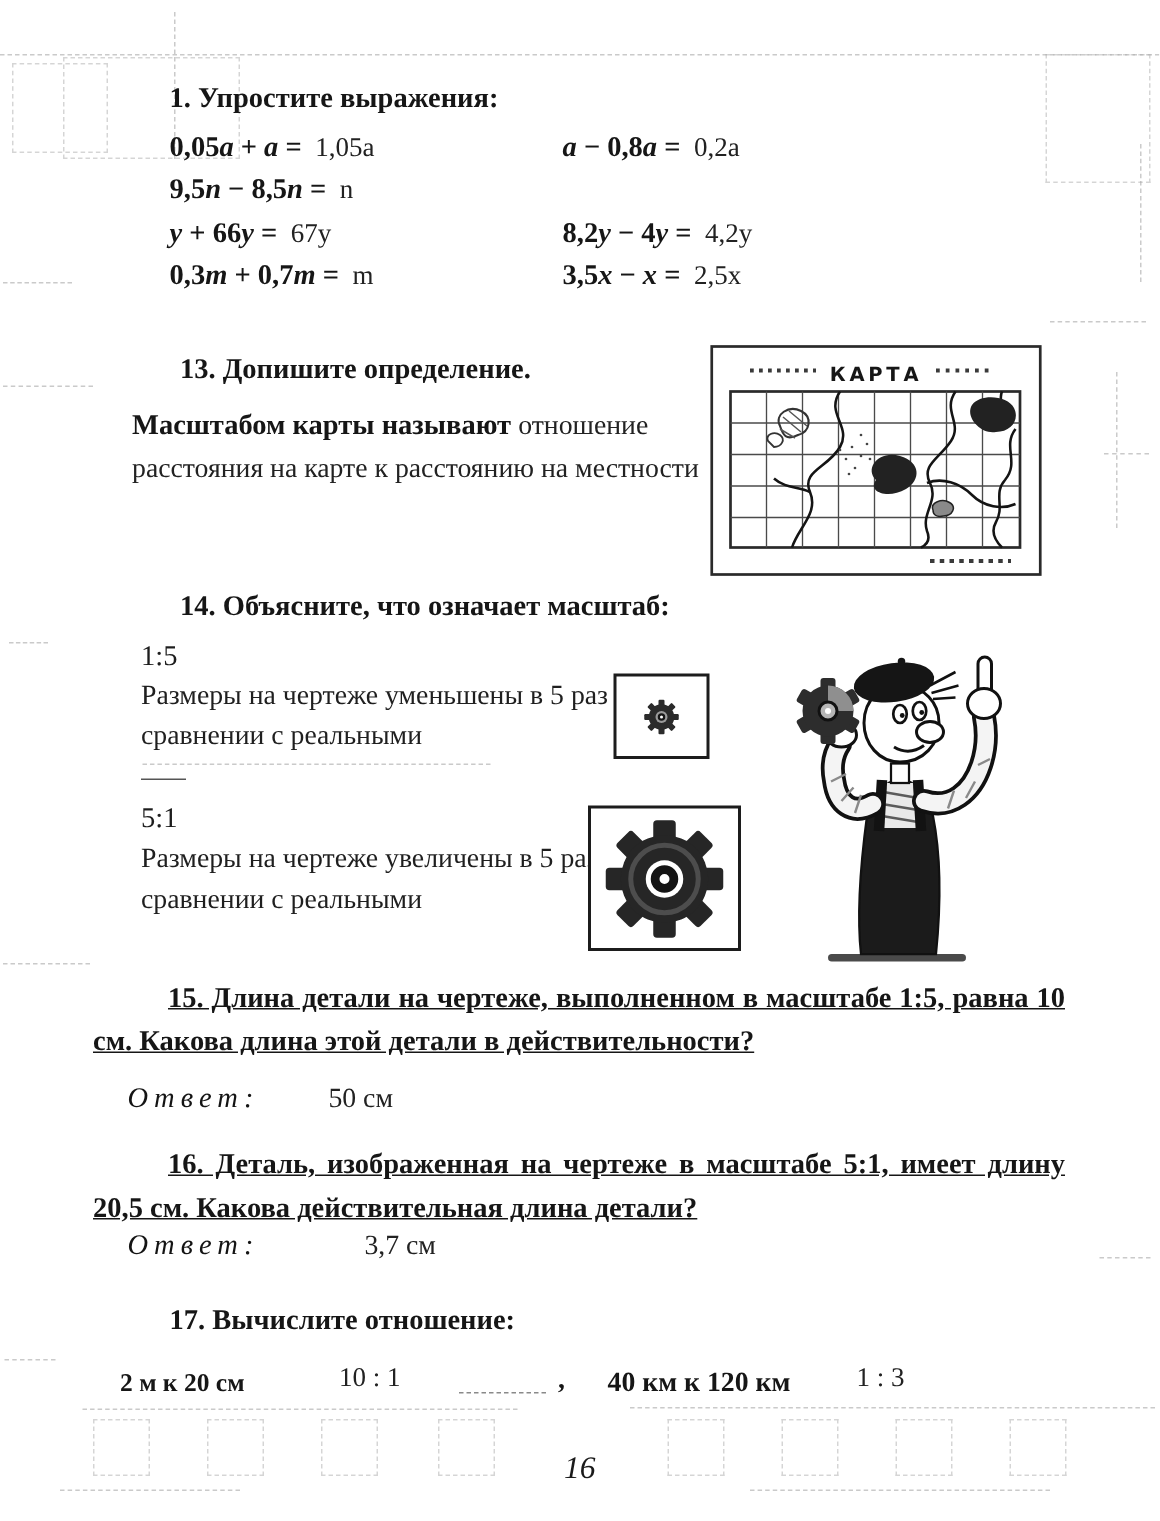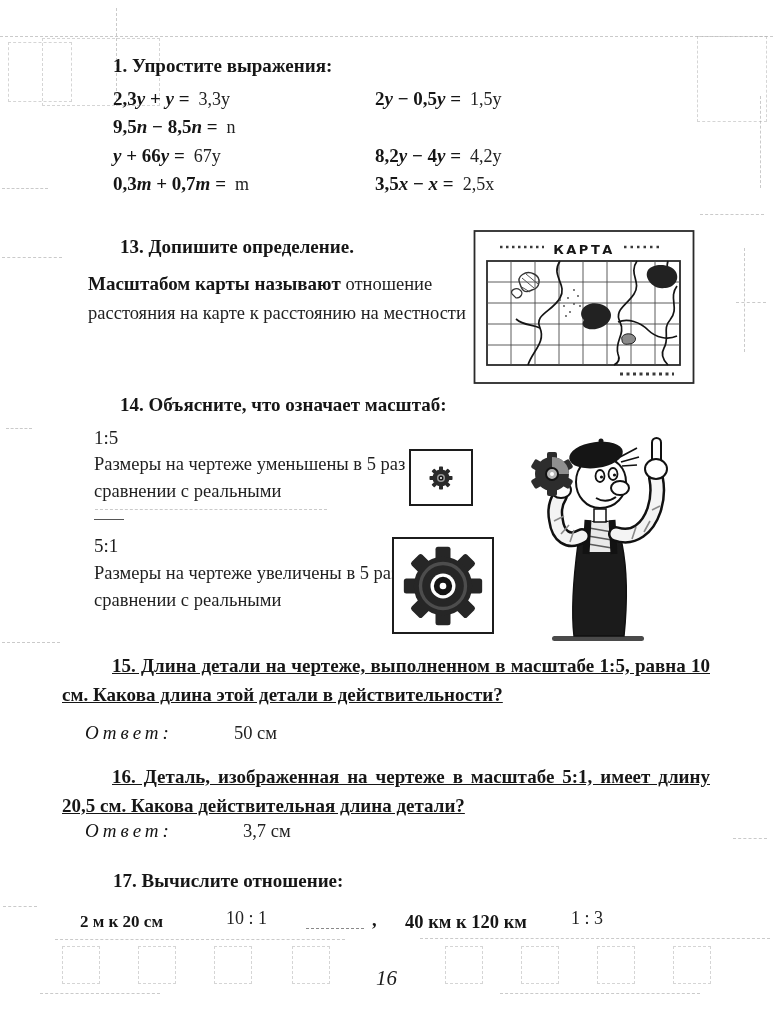--- a/index.html
+++ b/index.html
@@ -59,22 +59,22 @@
   <div class="abs art-box" style="left:521px;top:946px;width:36px;height:36px;"></div>
   <div class="abs art-box" style="left:597px;top:946px;width:36px;height:36px;"></div>
   <div class="abs art-box" style="left:673px;top:946px;width:36px;height:36px;"></div>
   <div class="abs art-h" style="left:40px;top:993px;width:120px;"></div>
   <div class="abs art-h" style="left:500px;top:993px;width:200px;"></div>
 
   <section>
     <div class="abs printed" style="left:113px;top:55px;">1. Упростите выражения:</div>
     <div class="abs" style="left:113px;top:88px;width:600px;">
       <div class="exrow">
-        <div class="cell-l"><span class="expr">2,3<i>y</i> + <i>y</i> =</span><span class="ans">3,3y</span></div>
-        <div class="cell-r"><span class="expr">2<i>y</i> − 0,5<i>y</i> =</span><span class="ans">1,5y</span></div>
+        <div class="cell-l"><span class="expr">0,05<i>a</i> + <i>a</i> =</span><span class="ans">1,05a</span></div>
+        <div class="cell-r"><span class="expr"><i>a</i> − 0,8<i>a</i> =</span><span class="ans">0,2a</span></div>
       </div>
       <div class="exrow">
         <div class="cell-r"><span class="expr">9,5<i>n</i> − 8,5<i>n</i> =</span><span class="ans">n</span></div>
       </div>
       <div class="exrow">
         <div class="cell-l"><span class="expr"><i>y</i> + 66<i>y</i> =</span><span class="ans">67y</span></div>
         <div class="cell-r"><span class="expr">8,2<i>y</i> − 4<i>y</i> =</span><span class="ans">4,2y</span></div>
       </div>
       <div class="exrow">
         <div class="cell-l"><span class="expr">0,3<i>m</i> + 0,7<i>m</i> =</span><span class="ans">m</span></div>
@@ -234,21 +234,21 @@
       <ellipse cx="80" cy="31" rx="27" ry="13" fill="#151515" transform="rotate(-8 80 31)"></ellipse>
       <circle cx="85" cy="17" r="2.5" fill="#151515"></circle>
       <path d="M104 33 L121 24 M105 38 L123 33 M106 42 L121 41" stroke="#111" stroke-width="1.7"></path>
     </svg>
   </section>
 
   <section>
     <p class="abs para just" style="left:62px;top:652px;width:648px;text-indent:50px;">15. Длина детали на чертеже, выполненном в масштабе 1:5, равна 10 см. Какова длина этой детали в действительности?</p>
     <div class="abs" style="left:85px;top:722px;">
       <span class="otvet">Ответ:</span>
-      <span class="ans" style="margin-left:57px;font-size:18.5px;">50 см</span>
+      <span class="ans" style="margin-left:42px;font-size:18.5px;">50 см</span>
     </div>
   </section>
 
   <section>
     <p class="abs para just" style="left:62px;top:763px;width:648px;text-indent:50px;">16. Деталь, изображенная на чертеже в масштабе 5:1, имеет длину 20,5 см. Какова действительная длина детали?</p>
     <div class="abs" style="left:85px;top:820px;">
       <span class="otvet">Ответ:</span>
       <span class="ans" style="margin-left:66px;font-size:18.5px;">3,7 см</span>
     </div>
   </section>

